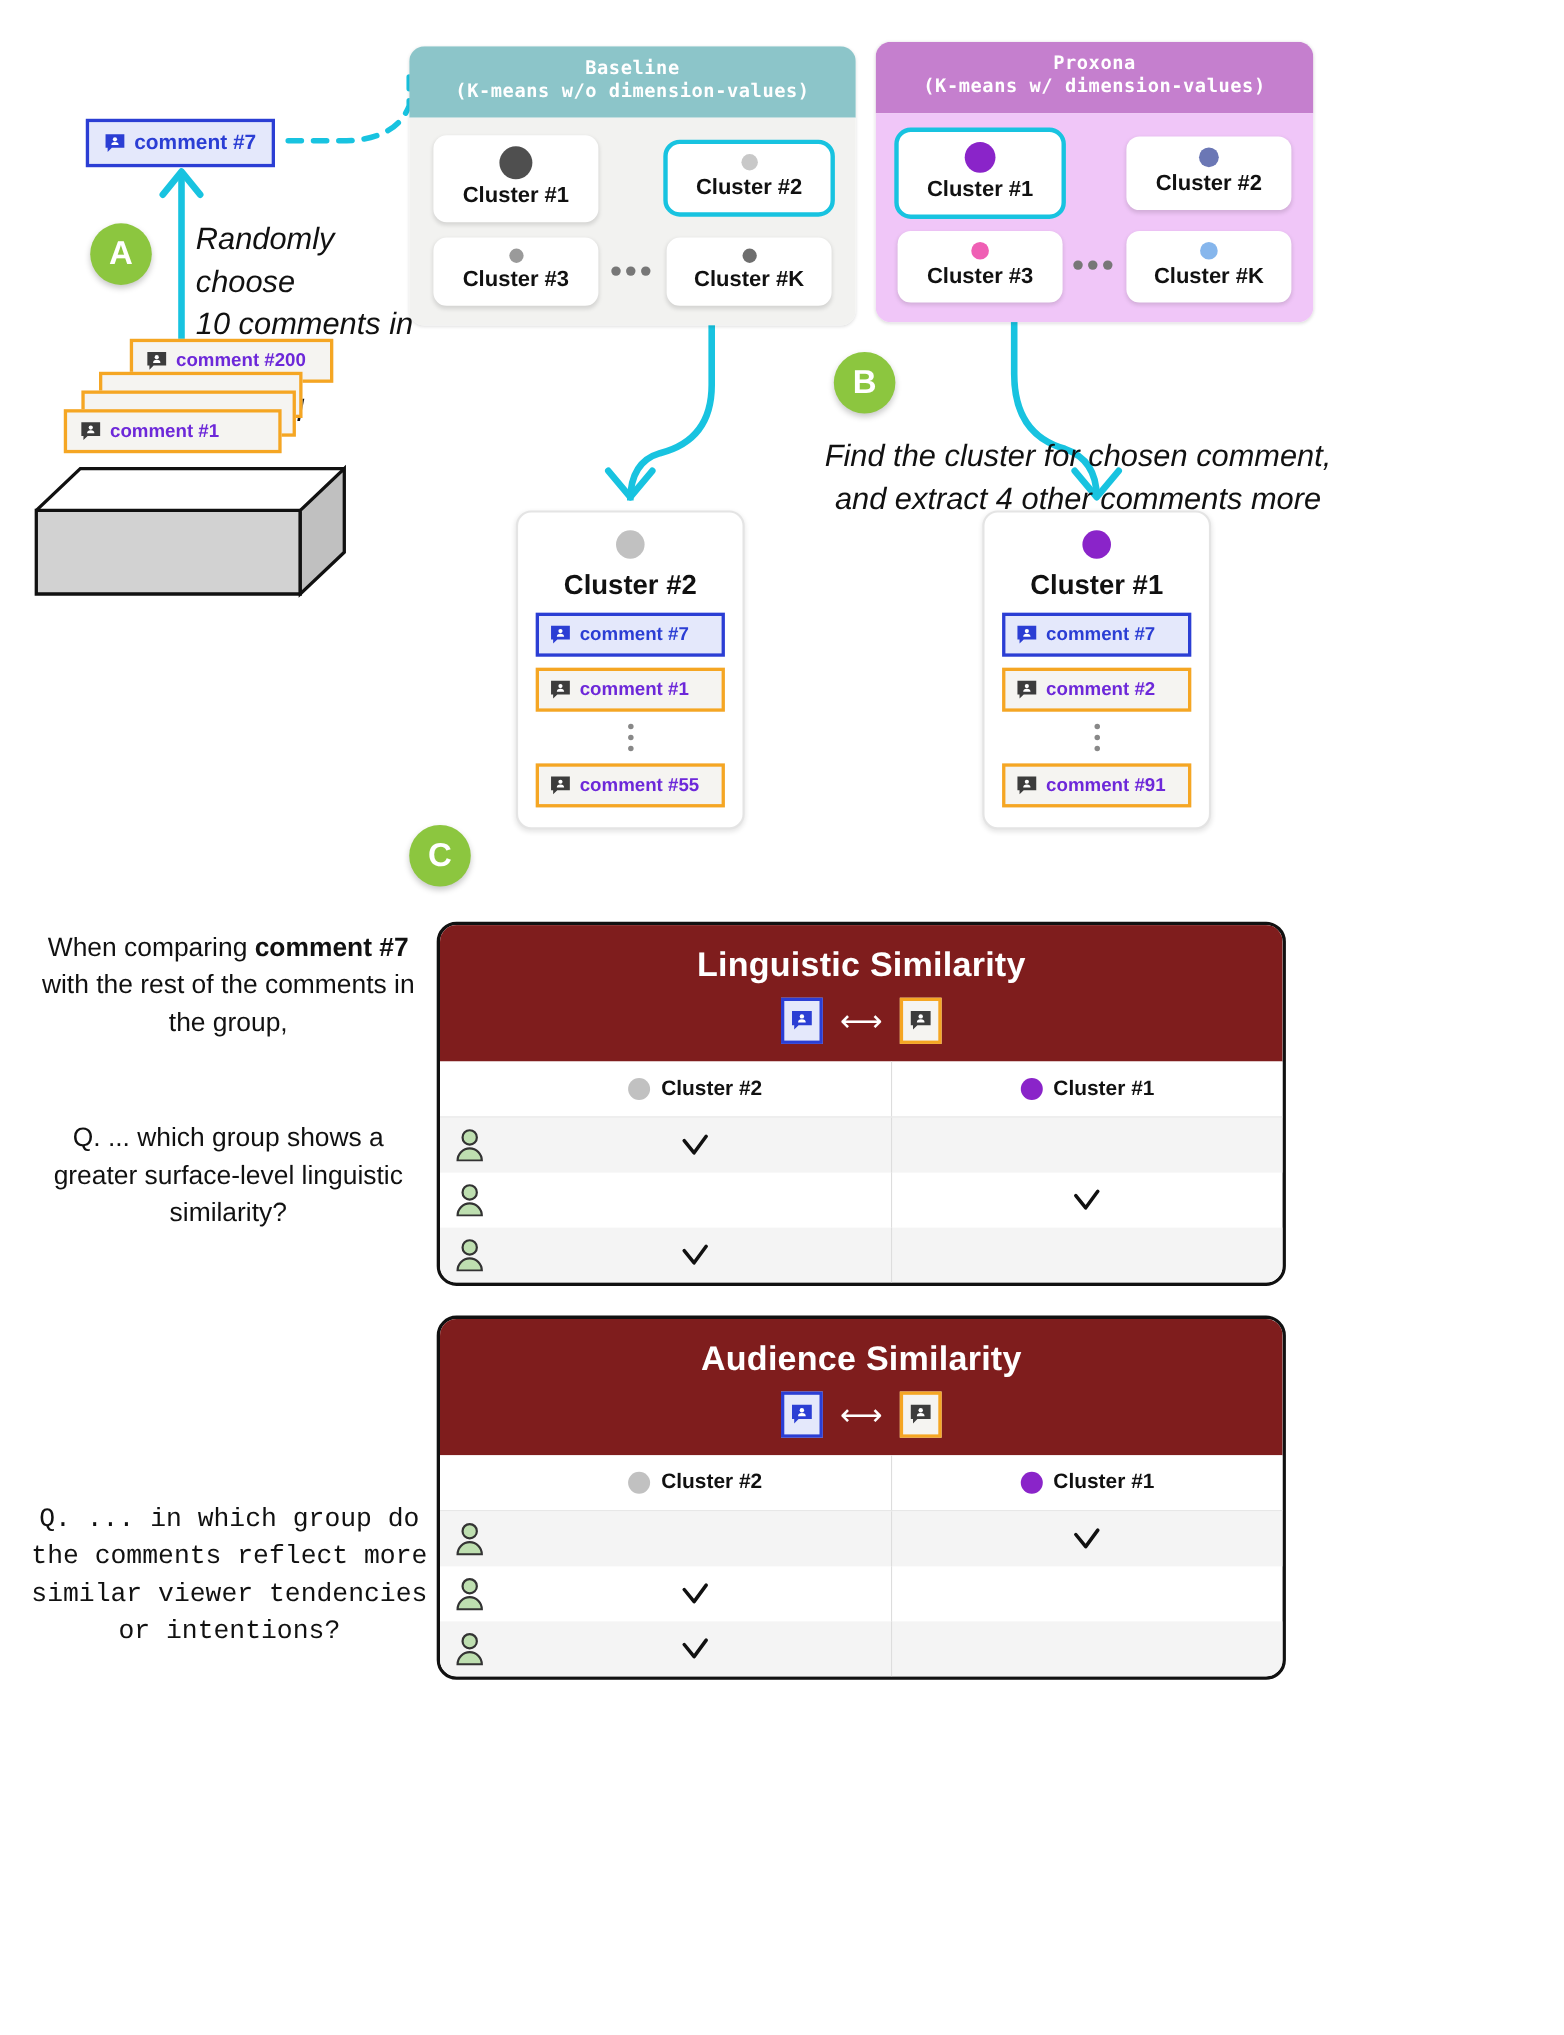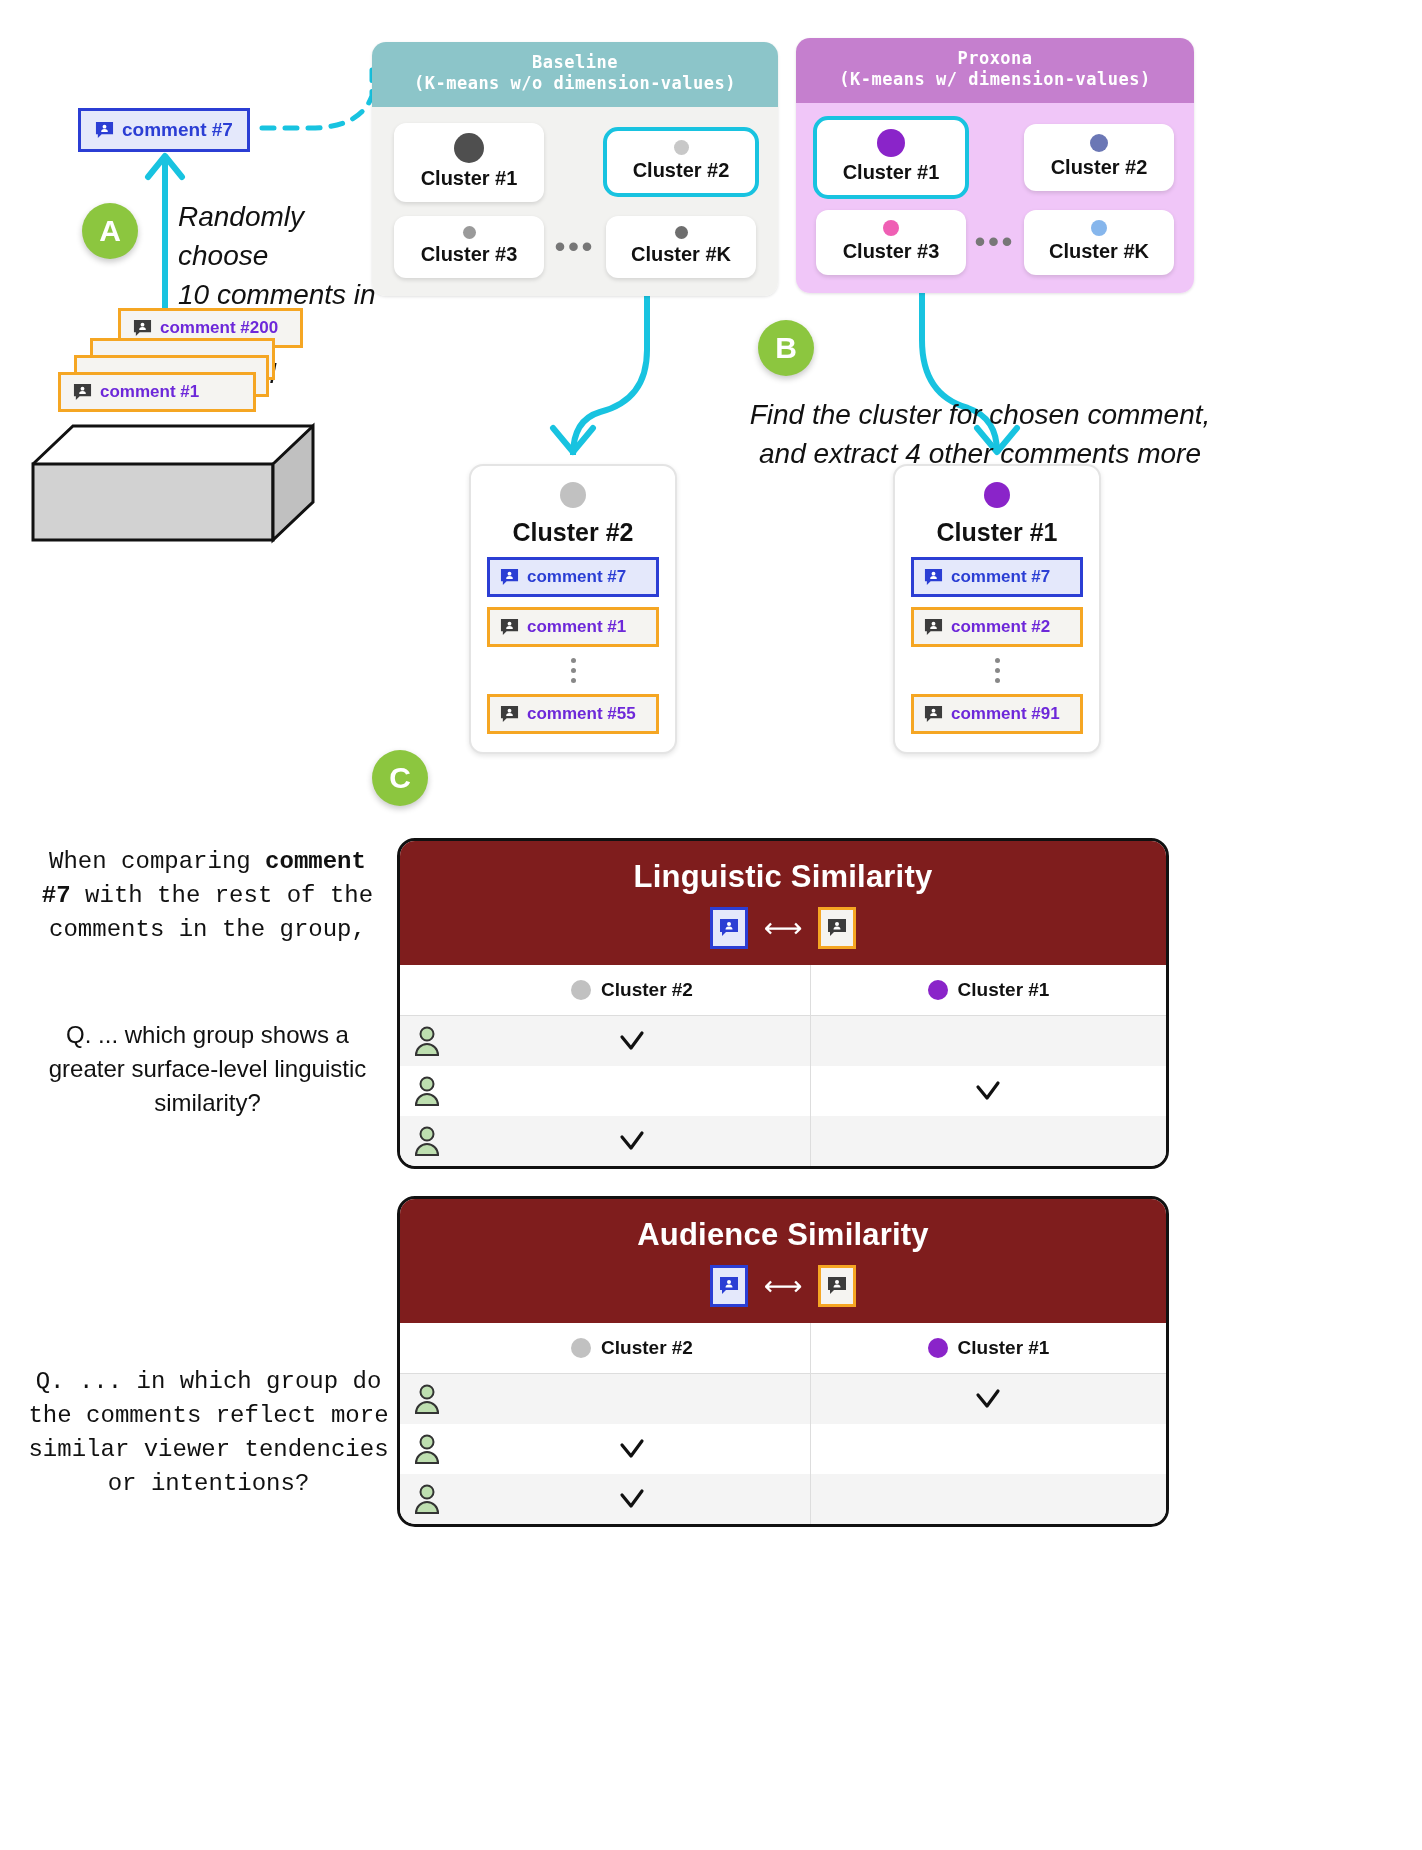--- a/index.html
+++ b/index.html
@@ -303,21 +303,21 @@
           <path d="M6.5 11.5a3.5 3 0 0 1 7 0z" fill="#fff"></path>
       </svg>
       <span>comment #91</span>
     </div>
   </div>
 
   <div class="abs step-badge" style="left:372px; top:750px;">
     <span>C</span>
   </div>
 
-  <div class="abs prompt" style="left:30px; top:845px; width:355px;font-family:Liberation Mono, monospace;">
+  <div class="abs prompt" style="left:30px; top:845px; width:355px;">
     <span>When comparing </span><b>comment #7</b><span> with the rest of the comments in the group,</span>
   </div>
 
   <div class="abs prompt" style="left:30px; top:1018px; width:355px;">Q. ... which group shows a greater surface-level linguistic similarity?</div>
 
   <div class="abs simtable" style="left:397px; top:838px; width:772px;">
     <div class="simhead">
       <h2>Linguistic Similarity</h2>
       <div class="pair">
         <span class="sqico blue">

